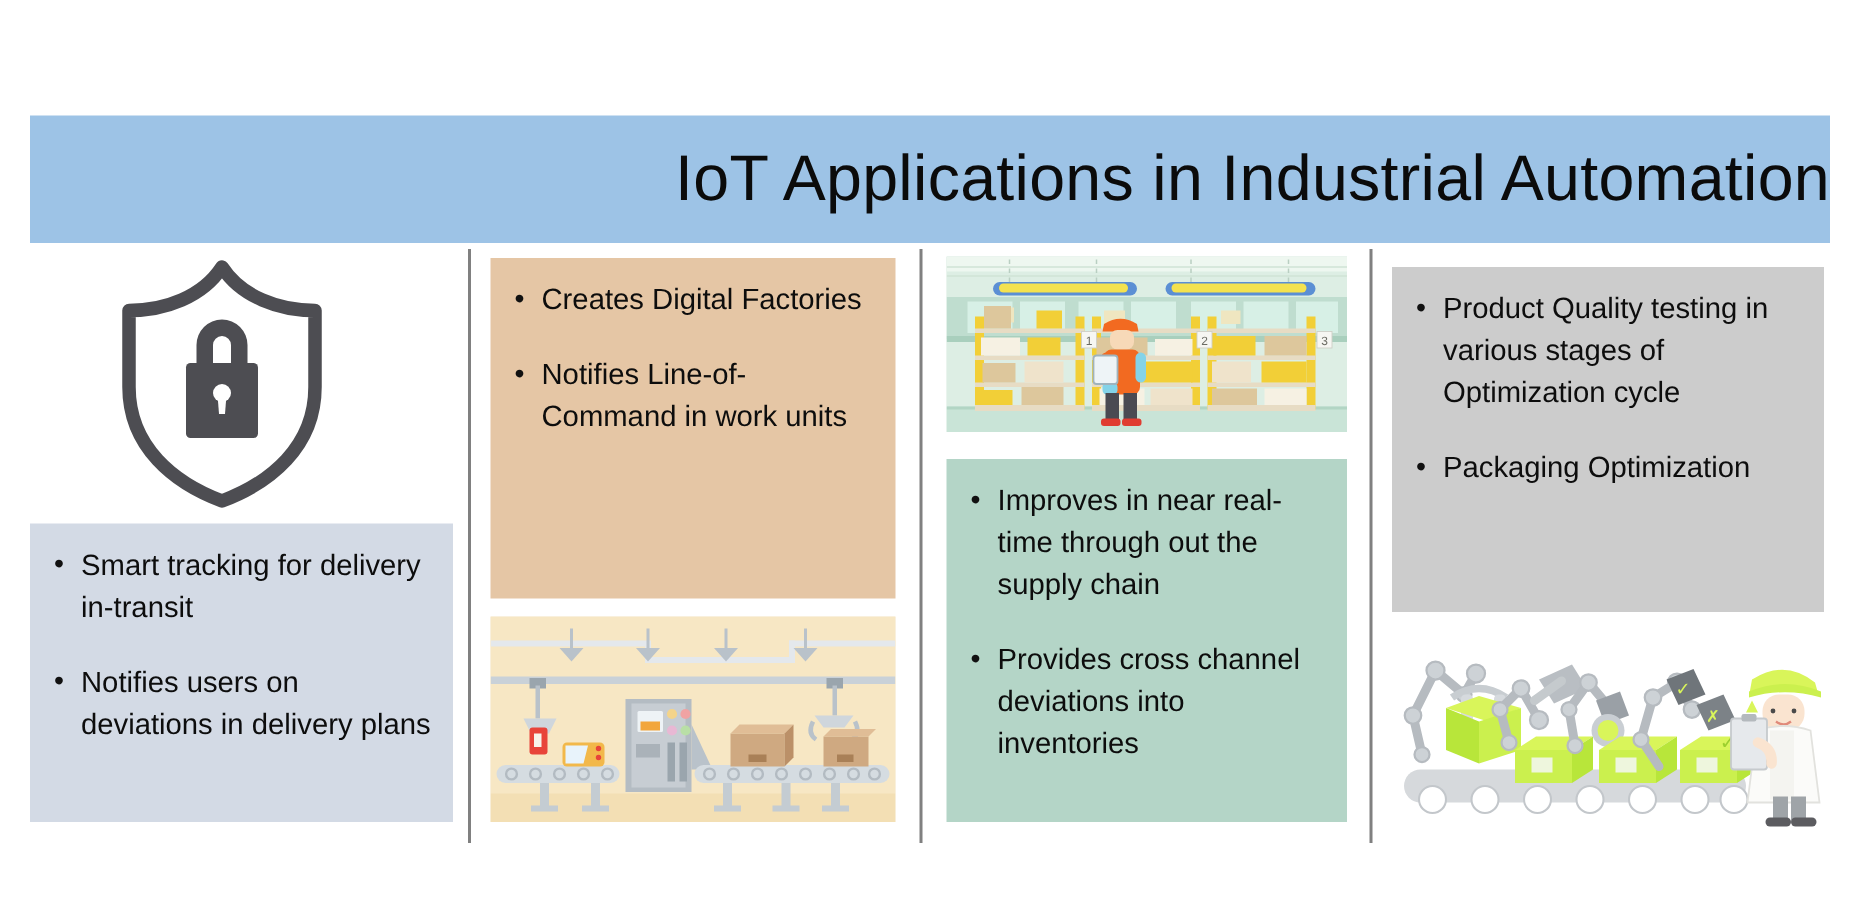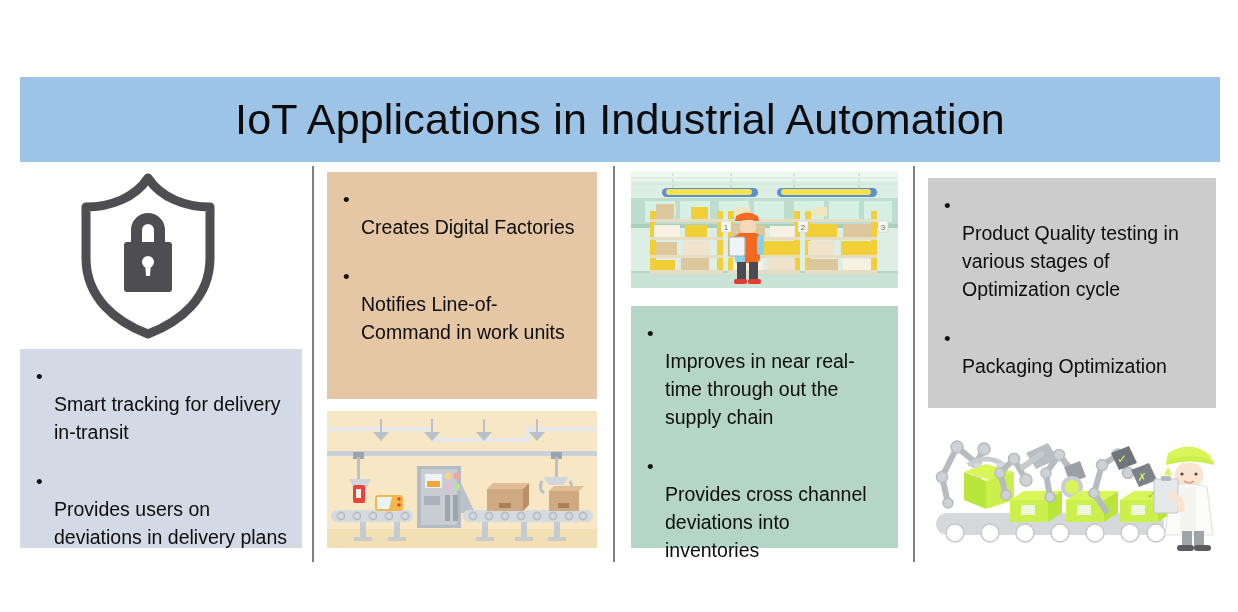--- a/index.html
+++ b/index.html
@@ -10,21 +10,21 @@
     overflow: hidden;
   }
   .slide { position: relative; width: 1238px; height: 612px; background: #fff; }
 
   
   .title-bar {
     position: absolute;
     left: 20px; top: 77px;
     width: 1200px; height: 85px;
     background: #9dc3e6;
-    display: flex; align-items: center; justify-content: center;
+    display: flex; align-items: center; justify-content: flex-end;
   }
   .title-text {
     font-size: 43px;
     font-weight: 400;
     color: #0b0b0b;
     letter-spacing: 0.2px;
     line-height: 1;
     white-space: nowrap;
   }
 
@@ -58,21 +58,20 @@
     color: #111;
     text-align: left;
     padding-left: 6px;
   }
   .bullet-text {
     flex: 1 1 auto;
     font-size: 19.5px;
     line-height: 28px;
     color: #0d0d0d;
     white-space: pre-line;
-    margin-top: 27px;
   }
 
   
   .box-c1 {
     left: 20px; top: 349px;
     width: 282px; height: 199px;
     background: #d3dae5;
   }
   .shield-wrap {
     position: absolute;
@@ -147,21 +146,21 @@
     </svg>
   </div>
 
   <div class="textbox box-c1">
     <div class="bullet-row">
       <span class="bullet-dot">•</span>
       <span class="bullet-text">Smart tracking for delivery in-transit</span>
     </div>
     <div class="bullet-row">
       <span class="bullet-dot">•</span>
-      <span class="bullet-text">Provides  users on deviations in delivery plans</span>
+      <span class="bullet-text">Notifies  users on deviations in delivery plans</span>
     </div>
   </div>
 
   <div class="textbox box-c2">
     <div class="bullet-row">
       <span class="bullet-dot">•</span>
       <span class="bullet-text">Creates   Digital Factories</span>
     </div>
     <div class="bullet-row">
       <span class="bullet-dot">•</span>

